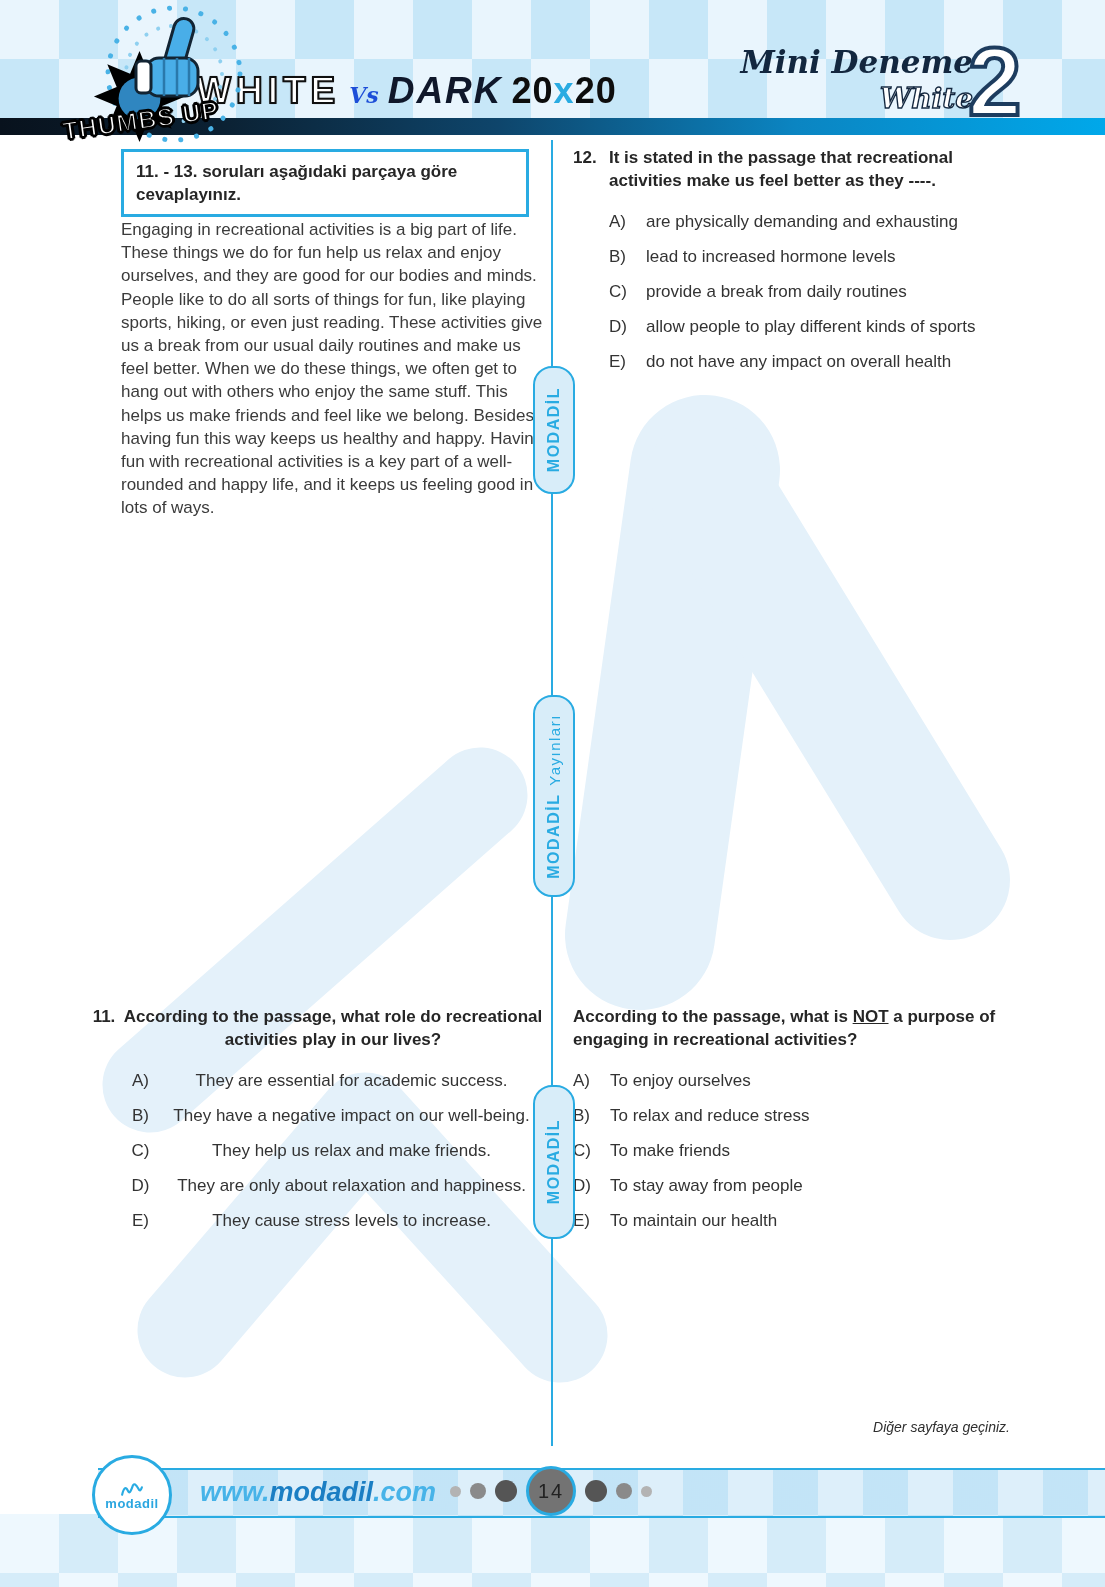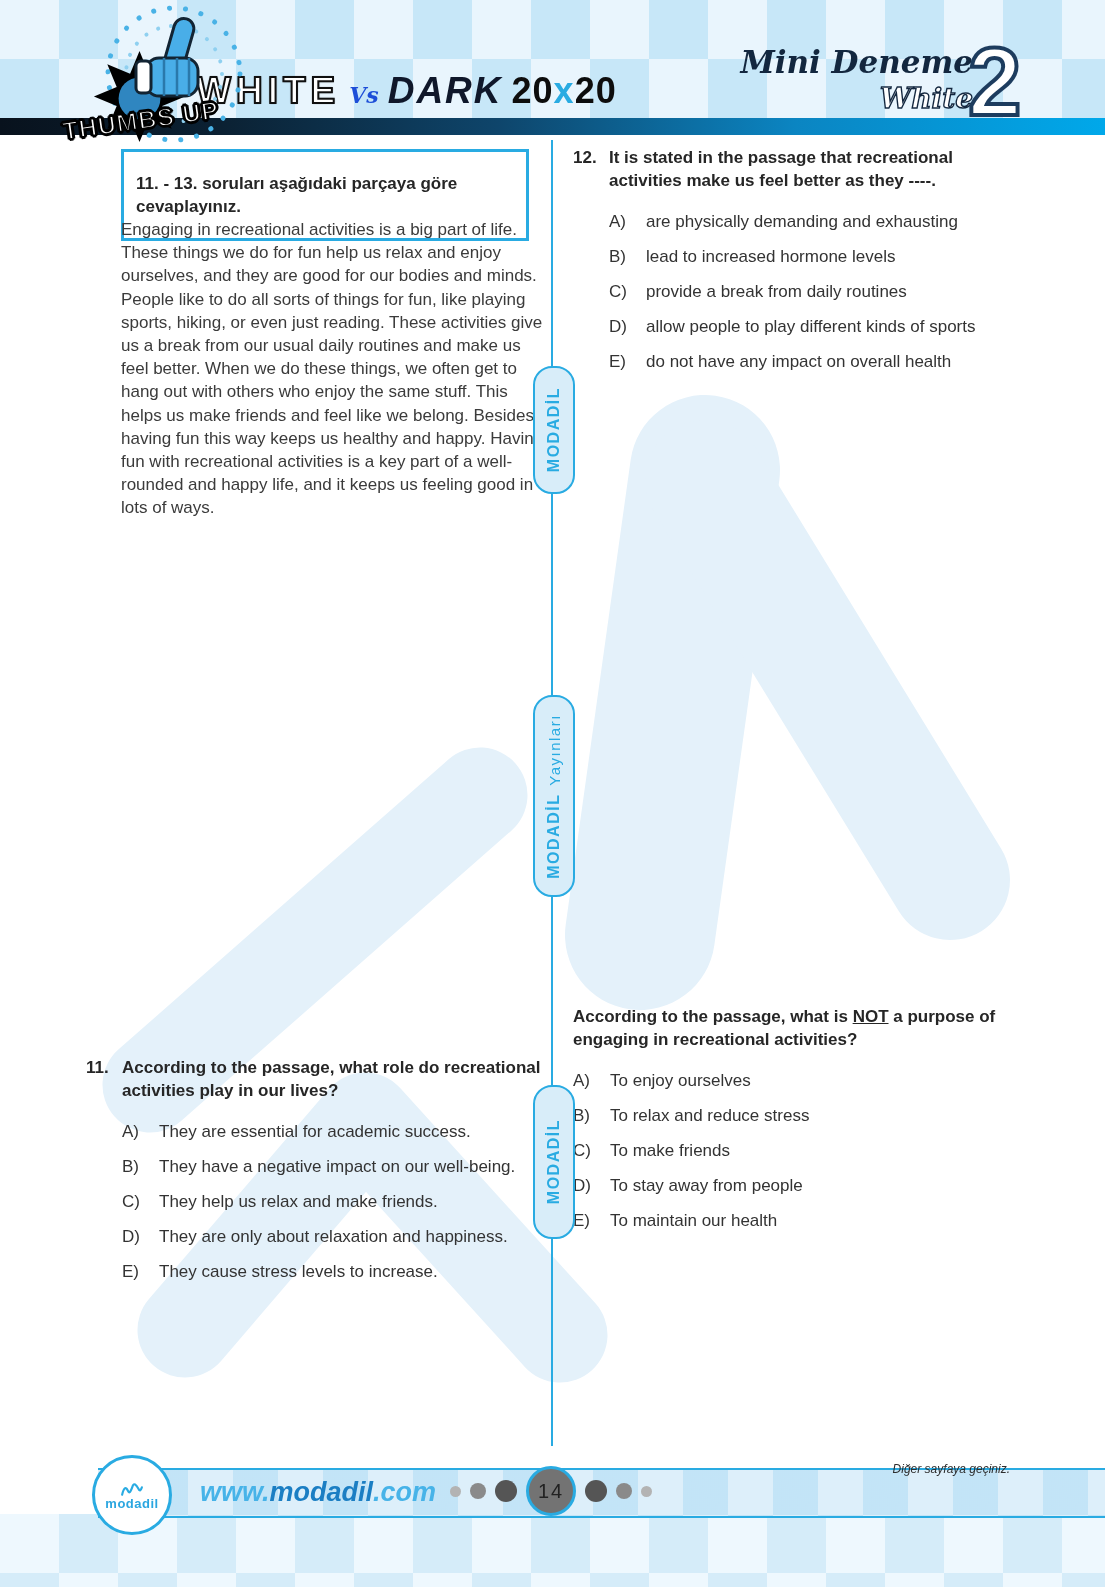--- a/index.html
+++ b/index.html
@@ -50,29 +50,29 @@
     font-family:"DejaVu Serif",serif;font-style:italic;font-weight:bold;
     font-size:28px;color:#fff;-webkit-text-stroke:1.4px #13273f;}
   .big-two{position:absolute;left:968px;top:34px;z-index:5;font-size:96px;line-height:1;
     font-weight:800;color:#fff;-webkit-text-stroke:4px #1d3c5e;}
 
   
   .watermark{position:absolute;left:0;top:0;z-index:0;}
 
   
   .instruction-box{position:absolute;left:121px;top:149px;width:378px;z-index:2;
-    border:3px solid #29abe2;background:#fff;padding:20px 12px;
+    border:3px solid #29abe2;background:#fff;padding:8px 12px;
     font-size:17px;font-weight:bold;line-height:23px;color:#262626;}
   .passage{position:absolute;left:121px;top:218px;width:428px;z-index:2;
     font-size:17px;line-height:23.2px;color:#3b3b3b;}
 
   
   .q{position:absolute;display:flex;z-index:2;color:#262626;}
   .q12{left:573px;top:146px;width:455px;justify-content:space-between;}
-  .q11{left:86px;top:1056px;width:458px;}
+  .q11{left:86px;top:1005px;width:458px;text-align:center;}
   .q13{left:573px;top:1005px;width:472px;}
   .qnum{width:36px;flex:none;font-size:17px;font-weight:bold;line-height:23px;}
   .qbody{flex:1;}
   .qstem{font-size:17px;font-weight:bold;line-height:23px;margin-bottom:19px;}
   .qstem u{text-decoration:underline;}
   .opt{display:flex;margin-bottom:13px;font-size:17px;line-height:22px;color:#333;}
   .optletter{width:37px;flex:none;}
   .opttext{flex:1;}
 
   
@@ -103,21 +103,21 @@
   .url-prefix,.url-suffix{color:#47b3e8;}
   .url-name{color:#1b7ec3;}
   .page-cluster{position:absolute;left:450px;top:1468px;height:46px;z-index:3;
     display:flex;align-items:center;gap:9px;}
   .dot{border-radius:50%;display:inline-block;}
   .dot-s{width:11px;height:11px;background:#b3b3b3;}
   .dot-m{width:16px;height:16px;background:#8a8a8a;}
   .dot-l{width:22px;height:22px;background:#555555;}
   .page-circle{width:44px;height:44px;border-radius:50%;background:#737373;border:3px solid #29abe2;
     display:flex;align-items:center;justify-content:center;font-size:20px;color:#222;letter-spacing:2px;}
-  .next-note{position:absolute;right:95px;top:1462px;z-index:3;font-style:italic;font-size:12px;color:#2e2e2e;}
+  .next-note{position:absolute;right:95px;top:1419px;z-index:3;font-style:italic;font-size:14px;color:#2e2e2e;}
   .footer-bottom{position:absolute;left:0;top:1514px;width:1105px;height:73px;z-index:0;}
 </style>
 </head>
 <body>
 
 <div class="page">
 
   <div class="header pattern"></div>
   <div class="header-bar"></div>
 

